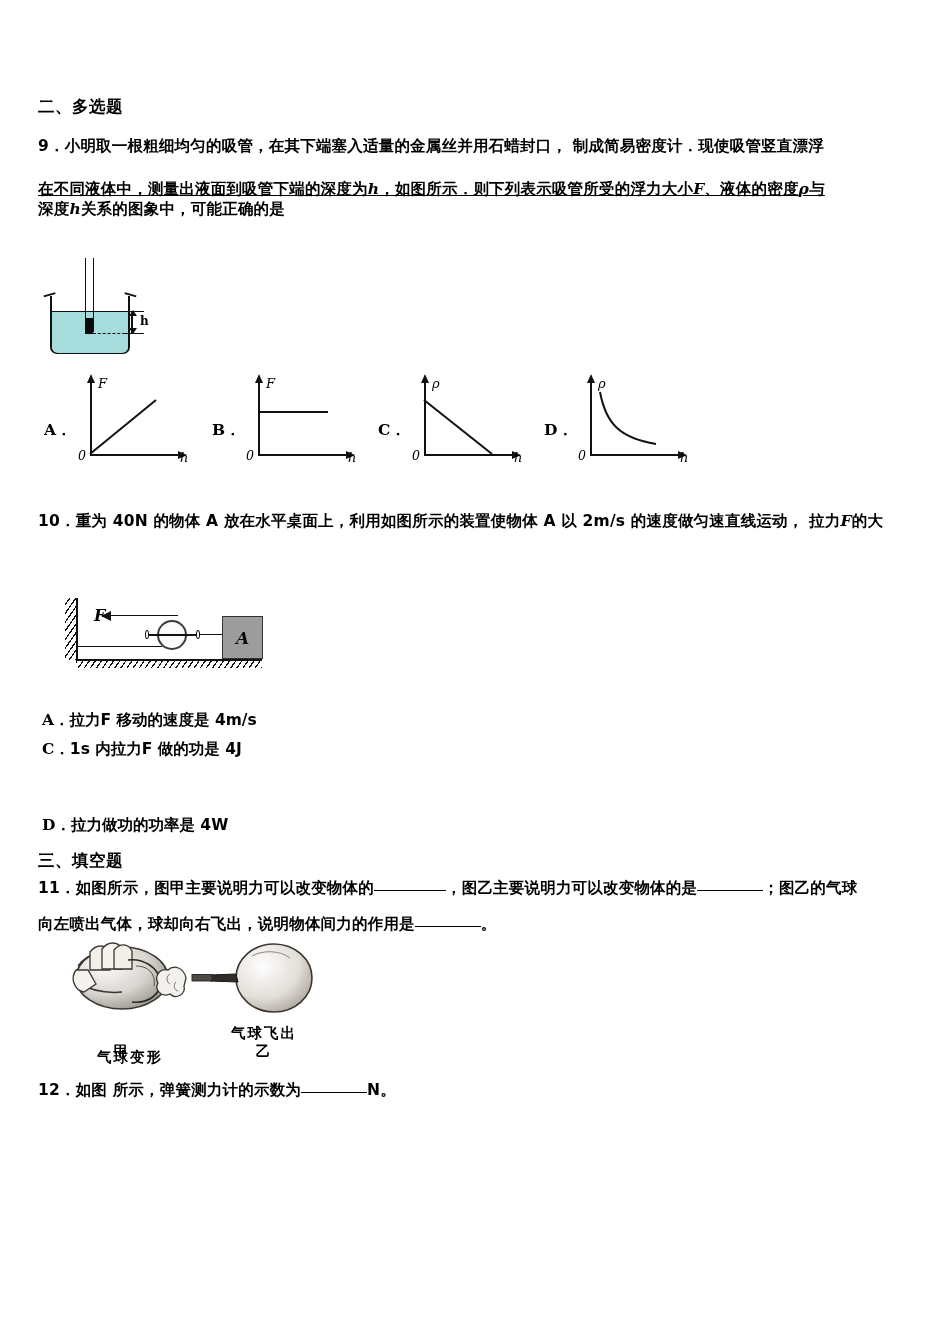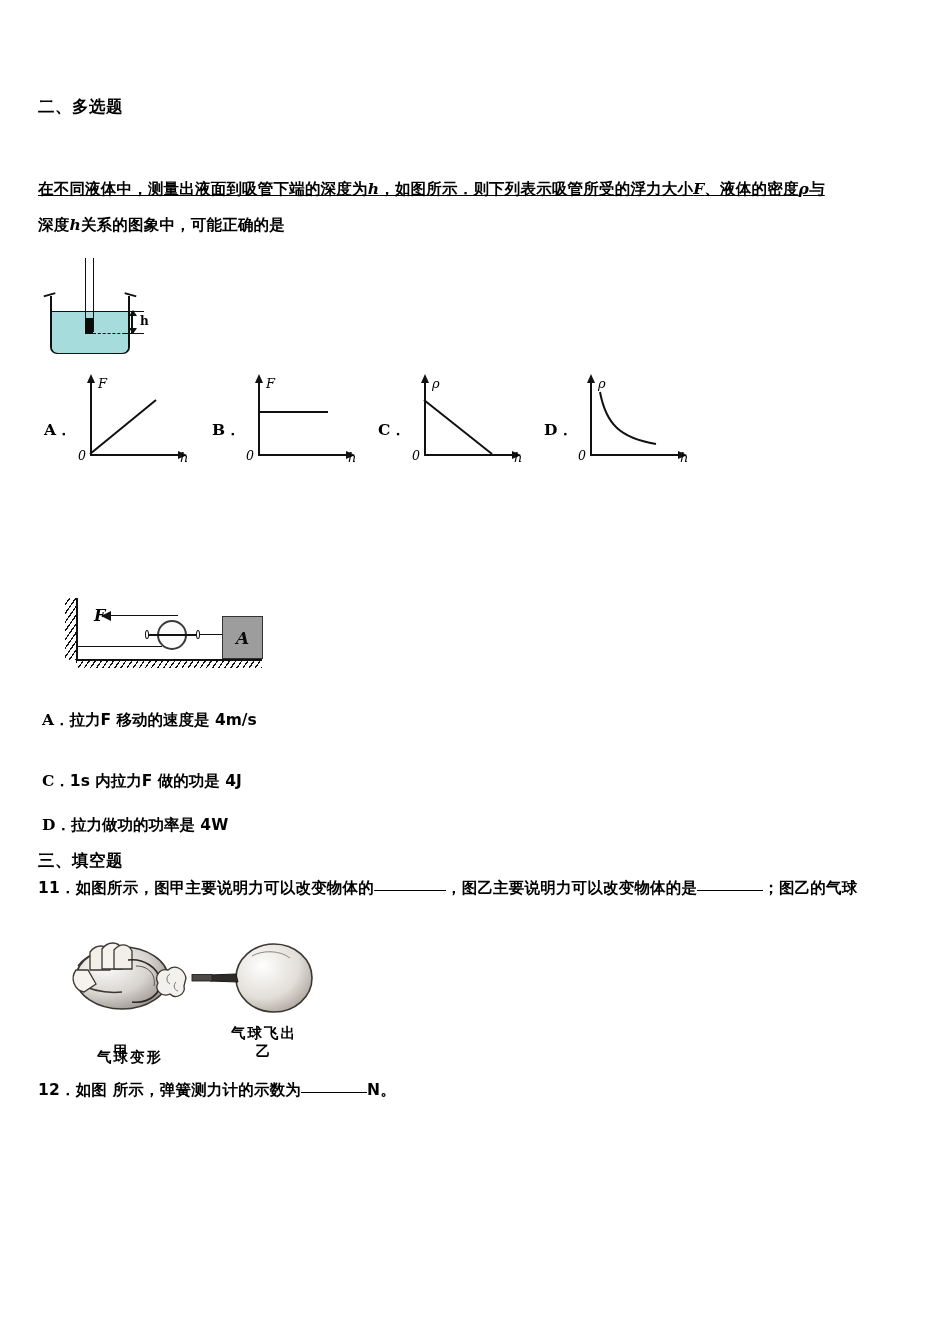--- a/index.html
+++ b/index.html
@@ -358,26 +358,27 @@
     white-space: nowrap;
   }
 </style>
 </head>
 <body>
 
 <div class="page">
 
   <div class="section-head" style="left:38px; top:96px;">二、多选题</div>
 
+  <div class="q-line" style="left:38px; top:138px;">9．小明取一根粗细均匀的吸管，在其下端塞入适量的金属丝并用石蜡封口， 制成简易密度计．现使吸管竖直漂浮</div>
 
   <div class="q-line" style="left:38px; top:180px;text-decoration:underline;">
     <span>在不同液体中，测量出液面到吸管下端的深度为</span><span class="it">h</span><span>，如图所示．则下列表示吸管所受的浮力大小</span><span class="it">F</span><span>、液体的密度</span><span class="it">ρ</span><span>与</span>
   </div>
 
-  <div class="q-line" style="left:38px; top:216px;">
+  <div class="q-line" style="left:38px; top:200px;">
     <span>深度</span><span class="it">h</span><span>关系的图象中，可能正确的是</span>
   </div>
 
   <div class="fig-beaker">
     <div class="beaker-lipL"></div>
     <div class="beaker-lipR"></div>
     <div class="beaker-body"></div>
     <div class="beaker-liquid"></div>
     <div class="beaker-surface"></div>
     <div class="straw-l"></div>
@@ -431,51 +432,57 @@
     <div class="axis-y"></div>
     <div class="axis-x"></div>
     <div class="ax-name ax-y-name">ρ</div>
     <div class="ax-name ax-x-name">h</div>
     <div class="ax-origin">0</div>
     <svg class="plot" viewBox="0 0 90 72">
       <path d="M 10 10 C 16 42, 30 56, 66 62" fill="none" stroke="#111" stroke-width="2"></path>
     </svg>
   </div>
 
+  <div class="q-line" style="left:38px; top:512px;">
+    <span>10．重为 40N 的物体 A 放在水平桌面上，利用如图所示的装置使物体 A 以 2m/s 的速度做匀速直线运动， 拉力</span><span class="it">F</span><span>的大</span>
+  </div>
 
   <div class="fig-pulley">
     <div class="wall-hatch"></div>
     <div class="wall"></div>
     <div class="ground-hatch"></div>
     <div class="ground"></div>
     <div class="rope-top"></div>
     <div class="rope-bot"></div>
     <div class="pulley"></div>
     <div class="pulley-axle"></div>
     <div class="axle-capL"></div>
     <div class="axle-capR"></div>
     <div class="link-rod"></div>
     <div class="block-a">A</div>
     <div class="f-label">F</div>
   </div>
 
   <div class="opt-line" style="left:42px; top:710px;">
     <span class="lbl">A．</span><span>拉力</span><span class="it">F</span>&nbsp;<span>移动的速度是 4m/s</span>
   </div>
-  <div class="opt-line" style="left:42px; top:771px;">
+  <div class="opt-line" style="left:42px; top:739px;">
     <span class="lbl">C．</span><span>1s 内拉力</span><span class="it">F</span>&nbsp;<span>做的功是 4J</span>
   </div>
   <div class="opt-line" style="left:42px; top:815px;">
     <span class="lbl">D．</span><span>拉力做功的功率是 4W</span>
   </div>
 
   <div class="section-head" style="left:38px; top:850px;">三、填空题</div>
 
   <div class="q-line" style="left:38px; top:880px;">
     <span>11．如图所示，图甲主要说明力可以改变物体的</span><span class="blank-ul" style="width:72px;"></span><span>，图乙主要说明力可以改变物体的是</span><span class="blank-ul" style="width:66px;"></span><span>；图乙的气球</span>
+  </div>
+  <div class="q-line" style="left:38px; top:916px;">
+    <span>向左喷出气体，球却向右飞出，说明物体间力的作用是</span><span class="blank-ul" style="width:66px;"></span><span>。</span>
   </div>
 
   <div class="fig-balloon">
     <svg width="252" height="92" viewBox="0 0 252 92">
       <defs>
         <radialGradient id="gshade" cx="0.32" cy="0.3" r="0.85">
           <stop offset="0%" stop-color="#fdfdfd"></stop>
           <stop offset="55%" stop-color="#d8d4cf"></stop>
           <stop offset="100%" stop-color="#8d8780"></stop>
         </radialGradient>

